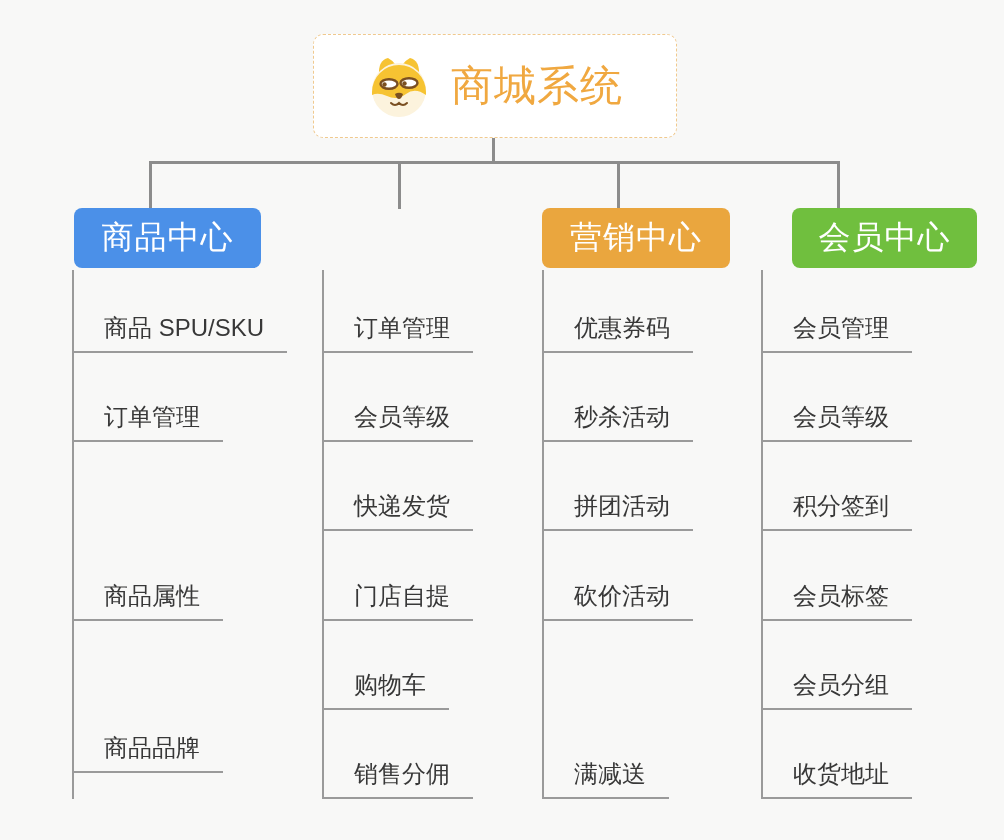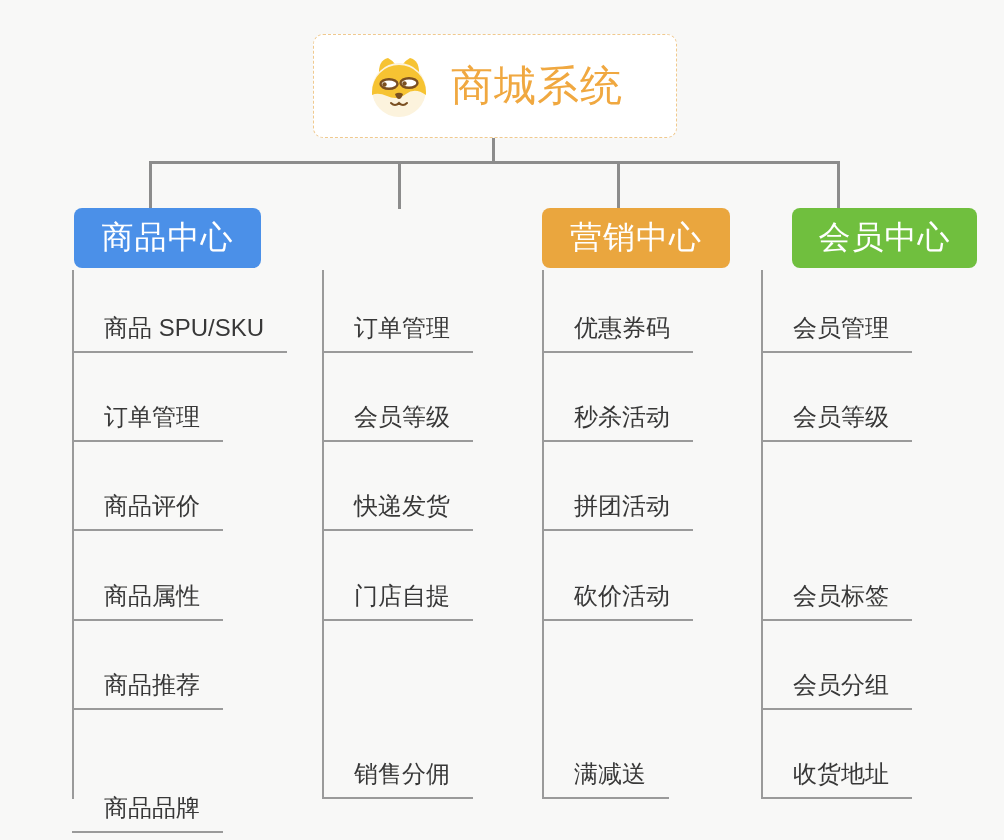--- a/index.html
+++ b/index.html
@@ -72,41 +72,41 @@
       <path d="M28 40 Q32 37.5 36 40 Q34.5 45 32 45 Q29.5 45 28 40 Z" fill="#7A4F21"></path>
       <path d="M24 49 Q28 53 32 49 Q36 53 40 49" fill="none" stroke="#7A4F21" stroke-width="2" stroke-linecap="round"></path>
     </svg>
     <span class="root-title" style="color: rgb(240, 168, 64);">商城系统</span>
   </div>
 
   <div class="branch-box" style="left: 57px; width: 187px; background: rgb(75, 144, 232);">商品中心</div>
   <div class="trunk" style="left:72px;top:270px;height:529px"></div>
   <div class="item" style="left:72px;top:309px">商品 SPU/SKU</div>
   <div class="item" style="left:72px;top:398px">订单管理</div>
-  <div class="item" style="left:72px;top:487px">商品评价</div>
   <div class="item" style="left:72px;top:577px">商品属性</div>
-  <div class="item" style="left:72px;top:666px">商品推荐</div>
-  <div class="item" style="left:72px;top:789px">商品品牌</div>
+  <div class="item" style="left:72px;top:729px">商品品牌</div>
 
   <div class="trunk" style="left:322px;top:270px;height:529px"></div>
   <div class="item" style="left:322px;top:309px">订单管理</div>
   <div class="item" style="left:322px;top:398px">会员等级</div>
   <div class="item" style="left:322px;top:577px">门店自提</div>
   <div class="item" style="left:322px;top:487px">快递发货</div>
+  <div class="item" style="left:322px;top:666px">购物车</div>
   <div class="item" style="left:322px;top:755px">销售分佣</div>
 
   <div class="branch-box" style="left: 525px; width: 188px; background: rgb(234, 166, 62);">营销中心</div>
   <div class="trunk" style="left:542px;top:270px;height:529px"></div>
   <div class="item" style="left:542px;top:309px">优惠券码</div>
   <div class="item" style="left:542px;top:398px">秒杀活动</div>
   <div class="item" style="left:542px;top:487px">拼团活动</div>
   <div class="item" style="left:542px;top:577px">砍价活动</div>
   <div class="item" style="left:542px;top:755px">满减送</div>
 
   <div class="branch-box" style="left: 775px; width: 185px; background: rgb(112, 191, 62);">会员中心</div>
   <div class="trunk" style="left:761px;top:270px;height:529px"></div>
   <div class="item" style="left:761px;top:309px">会员管理</div>
   <div class="item" style="left:761px;top:398px">会员等级</div>
+  <div class="item" style="left:761px;top:487px">积分签到</div>
   <div class="item" style="left:761px;top:577px">会员标签</div>
   <div class="item" style="left:761px;top:666px">会员分组</div>
   <div class="item" style="left:761px;top:755px">收货地址</div>
 
 </div>
 
 </body></html>

